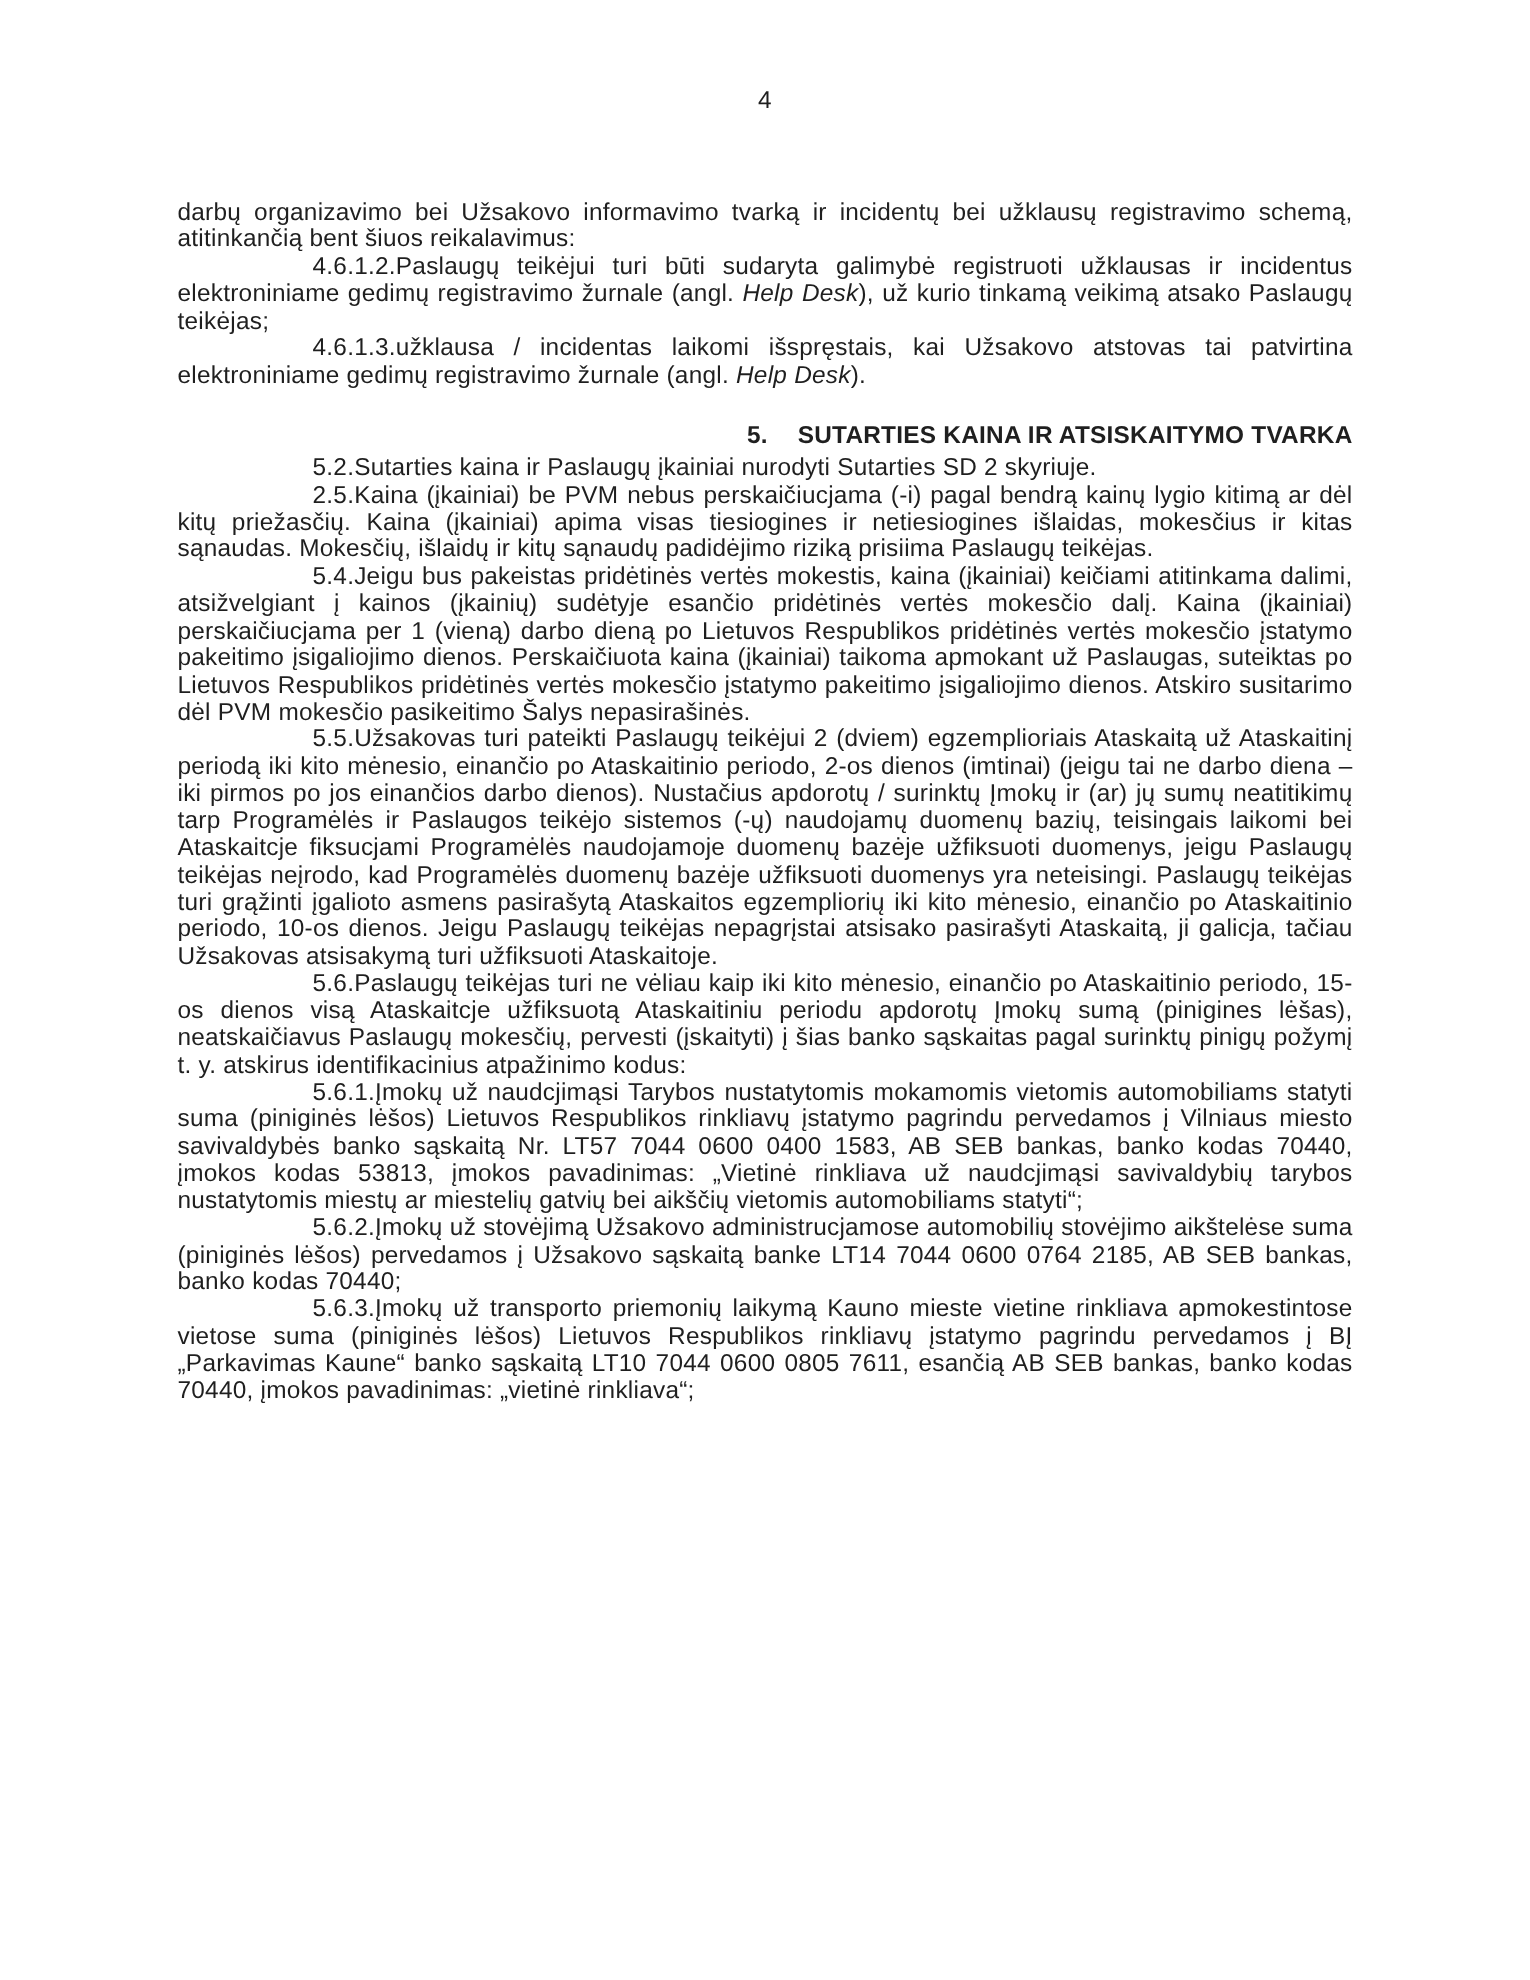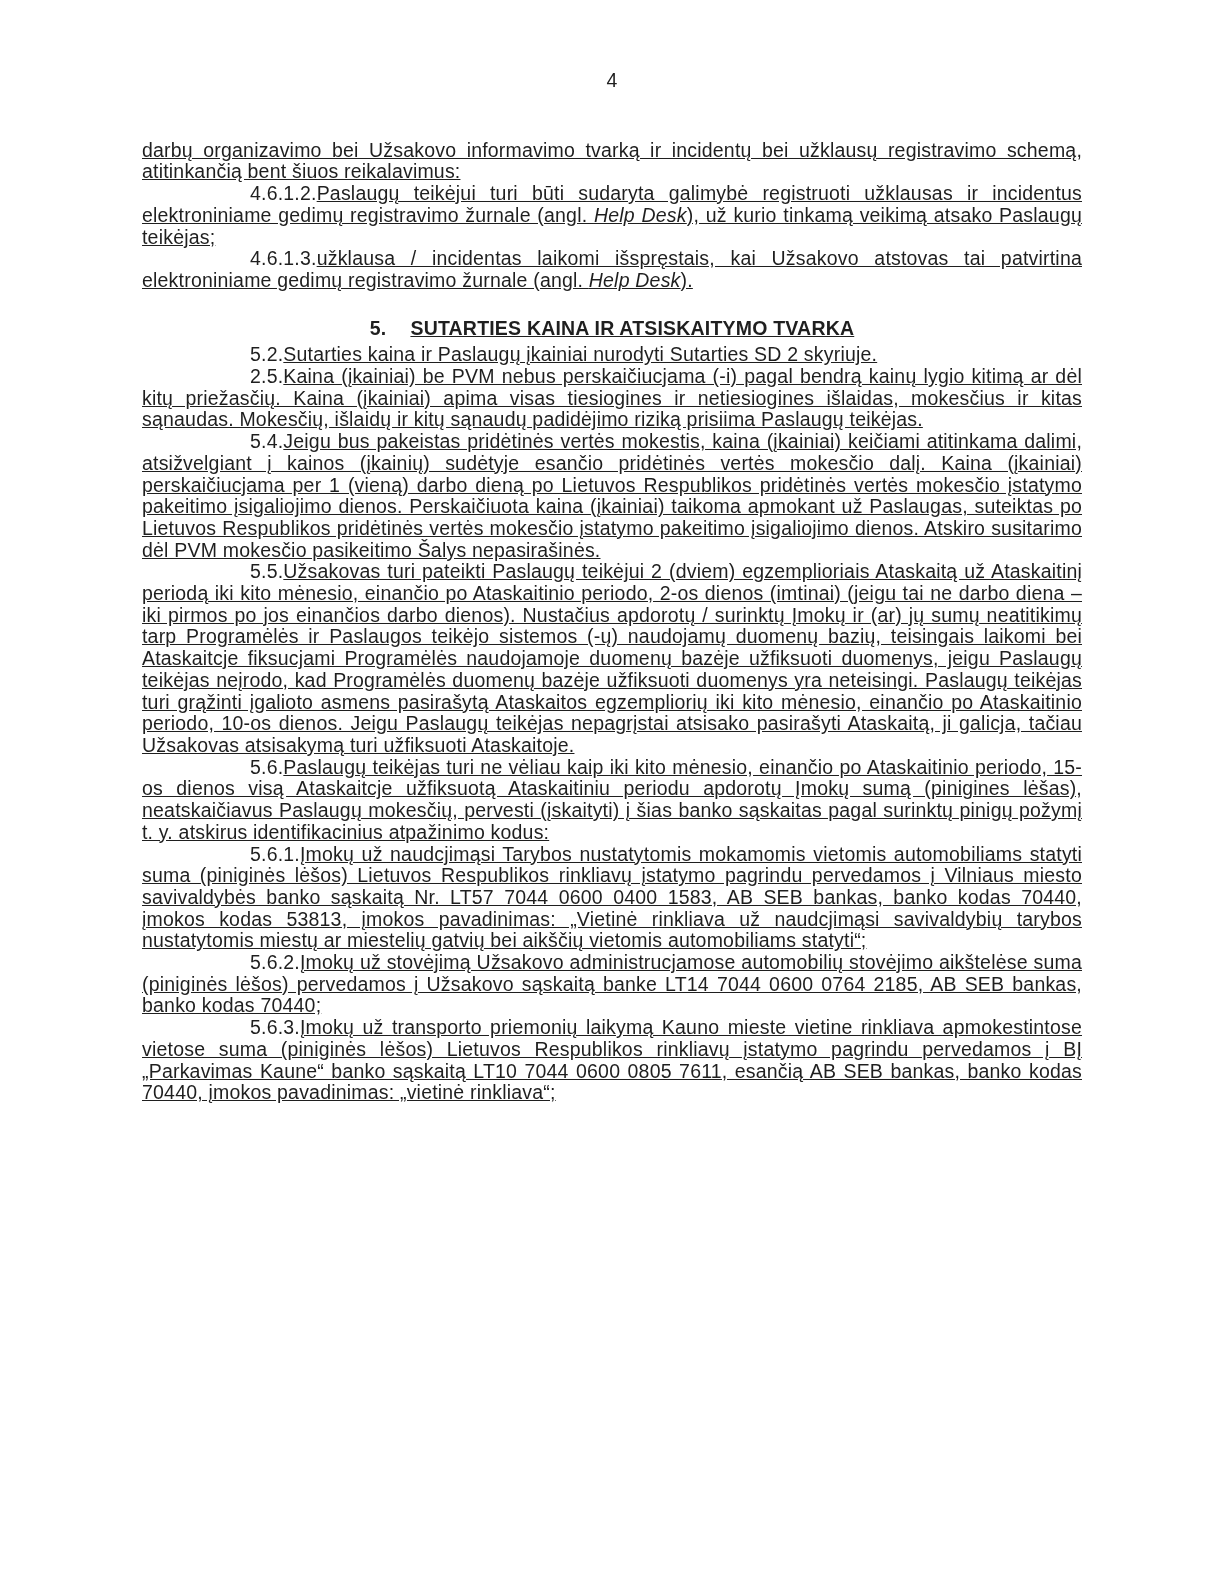--- a/index.html
+++ b/index.html
@@ -11,28 +11,28 @@
     box-sizing:border-box;
     padding:70px 142px 0 142px;
     color:#1f1f1f;
     font-family:"Liberation Sans","DejaVu Sans",sans-serif;
     font-size:19.5px;
     line-height:21.7px;
     letter-spacing:0.2px;
     overflow:hidden;
   }
   .page-number{text-align:center;}
-  .doc-body{margin-top:48px;text-align:justify;text-decoration:underline;}
+  .doc-body{margin-top:68px;text-align:justify;}
   p.para{margin:0;text-indent:54px;}
   p.para.cont{text-indent:0;}
   .pnum{display:inline-block;min-width:58px;}
   .pnum.wide{min-width:92px;}
   p.heading{
     margin:26px 0 5px 0;
-    text-align:center;
+    text-align:right;
     font-weight:bold;
     text-indent:0;
   }
   .hnum{display:inline-block;margin-right:24px;}
   .it{font-style:italic;}
 </style>
 </head>
 <body>
 
 <div class="page">

